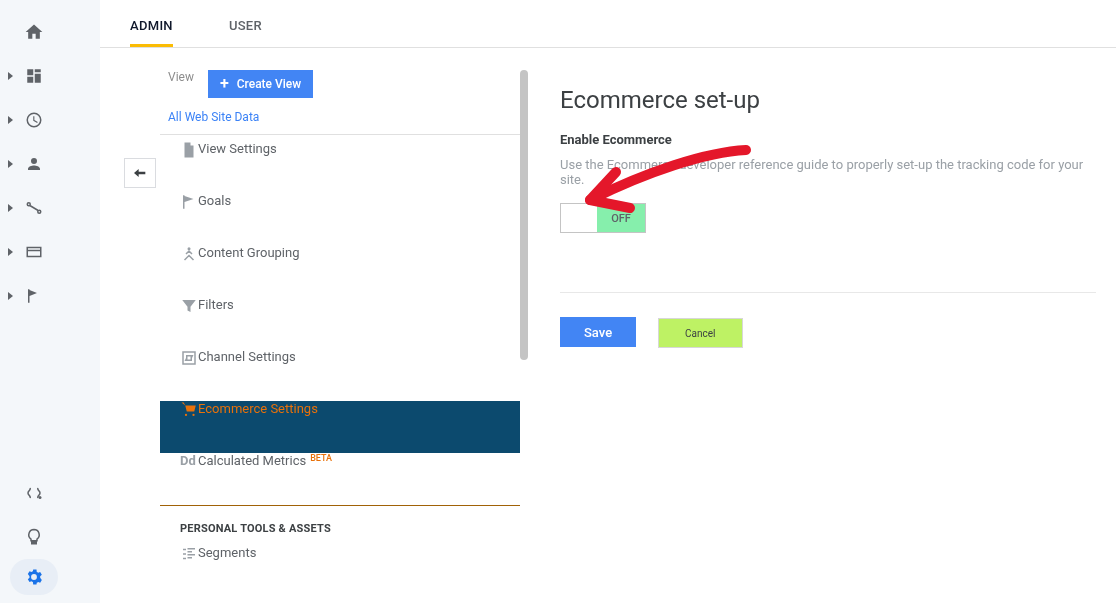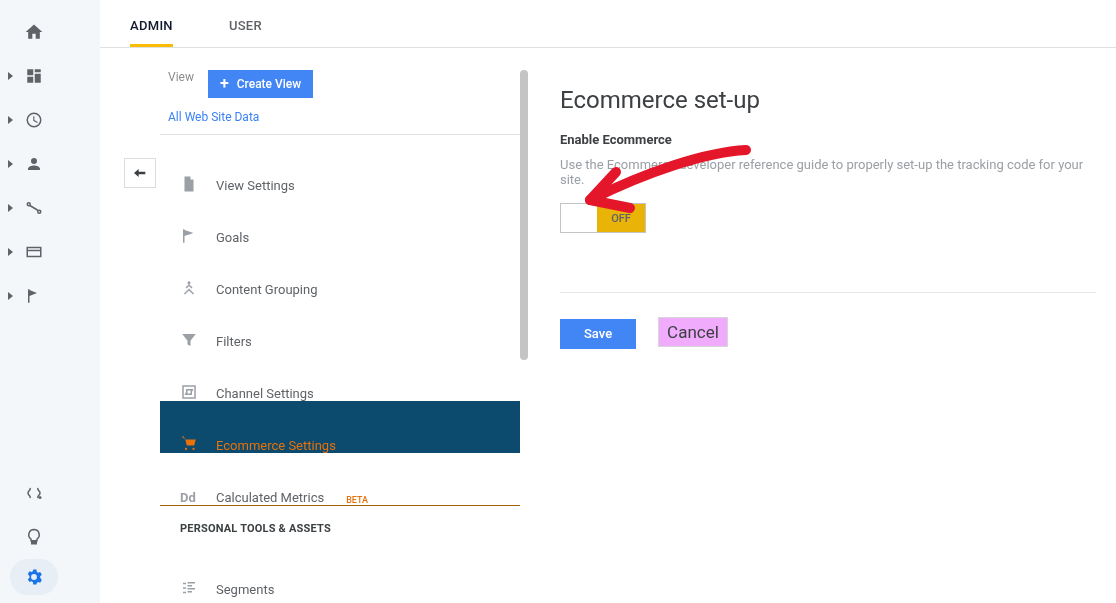--- a/index.html
+++ b/index.html
@@ -18,43 +18,43 @@
   .tab{padding:0 0 14px 0;margin-right:56px;font-size:13px;font-weight:500;letter-spacing:.3px;color:#5f6368;cursor:pointer}
   .tab.active{color:#0f172a;border-bottom:3px solid #fbbc04;padding-bottom:11px}
 
   .panel{position:absolute;left:60px;top:70px;width:360px}
   .view-row{display:flex;align-items:flex-start;gap:14px;padding-left:8px}
   .view-label{font-size:12px;color:#8d8d8d}
   .create-btn{background:#4285f4;color:#fff;border:none;height:28px;padding:0 12px;font-size:12px;font-weight:500;display:flex;align-items:center;gap:8px;cursor:pointer}
   .create-btn .plus{font-size:16px;font-weight:600;line-height:1}
   .all-data{font-size:12px;color:#3b82f6;padding:12px 8px 10px 8px;border-bottom:1px solid #e0e0e0}
   .side-list{margin-top:6px}
-  .side-item{height:52px;display:flex;align-items:flex-end;gap:18px;padding-left:20px;font-size:13px;color:#5f6368;cursor:pointer}
+  .side-item{height:52px;display:flex;align-items:flex-start;padding-left:20px;font-size:13px;color:#5f6368;cursor:pointer}
   .side-item.active{background:#0c4a6e;color:#e8710a}
   .side-item.active svg{fill:#e8710a}
   .side-item svg{width:18px;height:18px;fill:#9aa0a6}
   .side-item .beta{font-size:9px;color:#e8710a;font-weight:500;margin-left:4px}
   .section-head{font-size:11px;font-weight:700;color:#3c4043;padding:16px 0 10px 20px;letter-spacing:.2px;border-top:1px solid #a16207}
 
   .back-btn{position:absolute;left:24px;top:158px;width:32px;height:30px;border:1px solid #dadce0;background:#fff;display:flex;align-items:center;justify-content:center;cursor:pointer}
   .back-btn svg{width:16px;height:12px;fill:#3c4043}
 
   .scrollbar{position:absolute;left:420px;top:70px;width:8px;height:290px;background:#c4c4c4;border-radius:4px}
 
   .main{position:absolute;left:460px;top:86px;right:20px}
   .main h1{font-size:24px;font-weight:400;color:#3c4043;margin-bottom:18px}
   .sub-head{font-size:13px;font-weight:700;color:#3c4043;margin-bottom:10px}
   .desc{font-size:13px;color:#9aa0a6;margin-bottom:16px}
   .toggle{display:inline-flex;border:1px solid #c4c4c4;height:30px}
   .toggle .half{width:36px}
   .toggle .on{background:#fff}
-  .toggle .off{width:48px;background:#eab308;display:flex;align-items:center;justify-content:center;font-size:11px;font-weight:500;color:#5f6368}
+  .toggle .off{width:48px;background:#86efac;display:flex;align-items:center;justify-content:center;font-size:11px;font-weight:500;color:#5f6368}
   .divider{height:0;border-top:1px solid #e8e8e8;margin-top:56px;margin-bottom:24px}
   .save-btn{background:#4285f4;color:#fff;border:none;height:30px;padding:0 24px;font-size:13px;font-weight:500;cursor:pointer}
-  .cancel-btn{background:#f0abfc;border:1px solid #d7d7d7;color:#3c4043;height:30px;padding:0 8px;font-size:17px;margin-left:18px;cursor:pointer}
+  .cancel-btn{background:#bef264;border:1px solid #d7d7d7;color:#3c4043;height:30px;padding:0 26px;font-size:10px;margin-left:18px;cursor:pointer}
 
   .arrow-annot{position:absolute;left:566px;top:132px;pointer-events:none}
   </style>
 </head>
 <body>
 
 <div class="leftrail">
   <div class="rail-item rail-home">
       <svg viewBox="0 0 24 24">
         <path d="M10 20v-6h4v6h5v-8h3L12 3 2 12h3v8z"></path>

